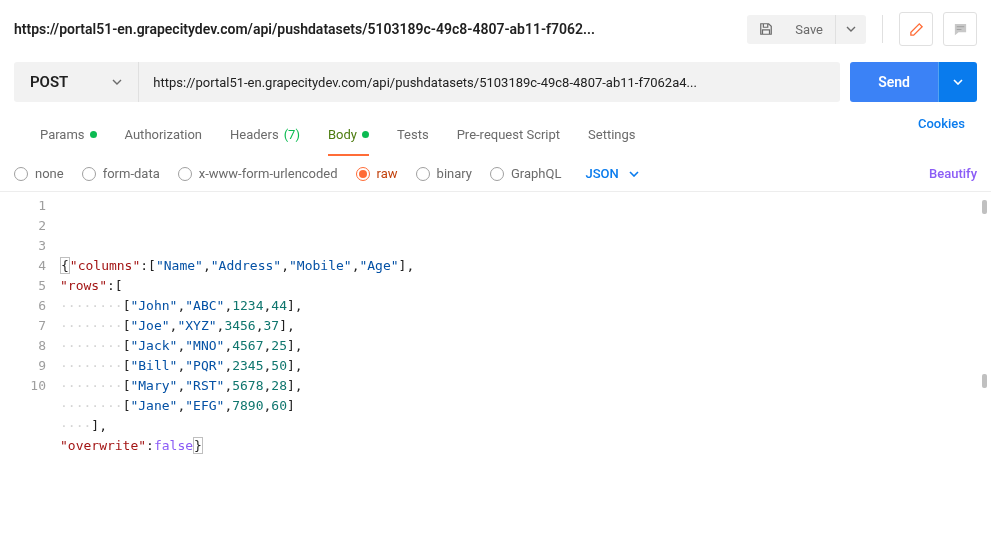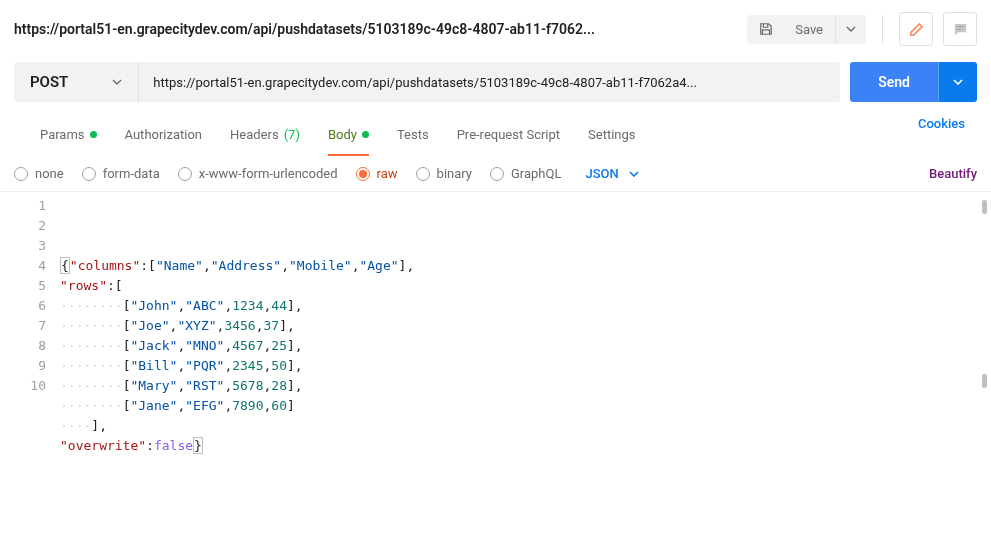--- a/index.html
+++ b/index.html
@@ -24,21 +24,21 @@
 .tab.active::after { content:""; position:absolute; bottom:-4px; left:14px; right:14px; height:2px; background:#ff6c37; }
 .dot { width:7px; height:7px; border-radius:50%; background:#0cbb52; display:inline-block; }
 .hdr-count { color:#0cbb52; }
 .cookies-link { margin-left:auto; color:#097bed; font-size:13px; cursor:pointer; font-weight:500; }
 .type-row { display:flex; align-items:center; padding:14px 14px 10px; gap:18px; border-bottom:1px solid #ededed; }
 .radio-opt { display:flex; align-items:center; gap:7px; color:#6b6b6b; font-size:13px; cursor:pointer; }
 .radio { width:14px; height:14px; border-radius:50%; border:1px solid #a0a0a0; display:flex; align-items:center; justify-content:center; }
 .radio.sel { border-color:#ff6c37; }
 .radio.sel::after { content:""; width:8px; height:8px; border-radius:50%; background:#ff6c37; }
 .fmt-sel { color:#097bed; font-size:13px; font-weight:500; display:flex; align-items:center; gap:10px; cursor:pointer; margin-left:6px; }
-.beautify { margin-left:auto; color:#701a75; font-size:13px; cursor:pointer; font-weight:500; }
+.beautify { margin-left:auto; color:#8b5cf6; font-size:13px; cursor:pointer; font-weight:500; }
 .editor { display:flex; font-family:Menlo,Consolas,monospace; font-size:13px; line-height:20px; padding-top:4px; position:relative; }
 .gutter { width:60px; text-align:right; color:#9e9e9e; padding-right:14px; user-select:none; }
 .gutter div { height:20px; }
 .code { flex:1; white-space:pre; color:#212121; position:relative; }
 .code-line { height:20px; }
 .key { color:#a31515; }
 .str { color:#0451a5; }
 .num { color:#0f766e; }
 .bool { color:#8b5cf6; }
 .punct { color:#212121; }

